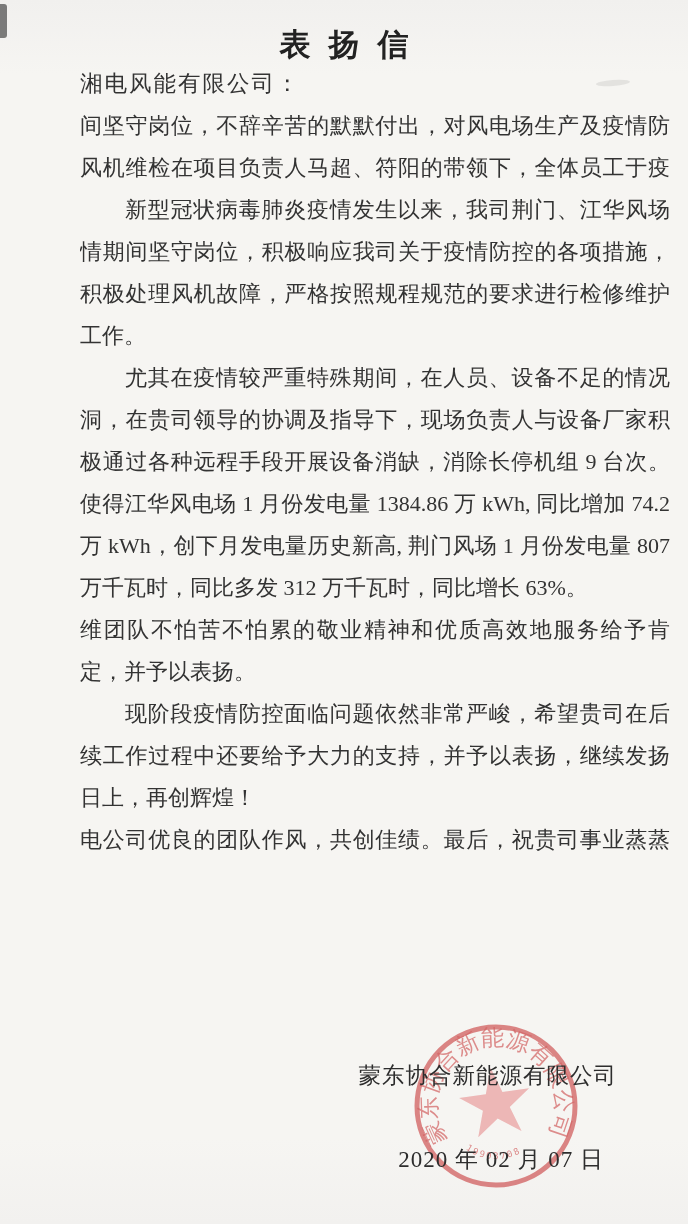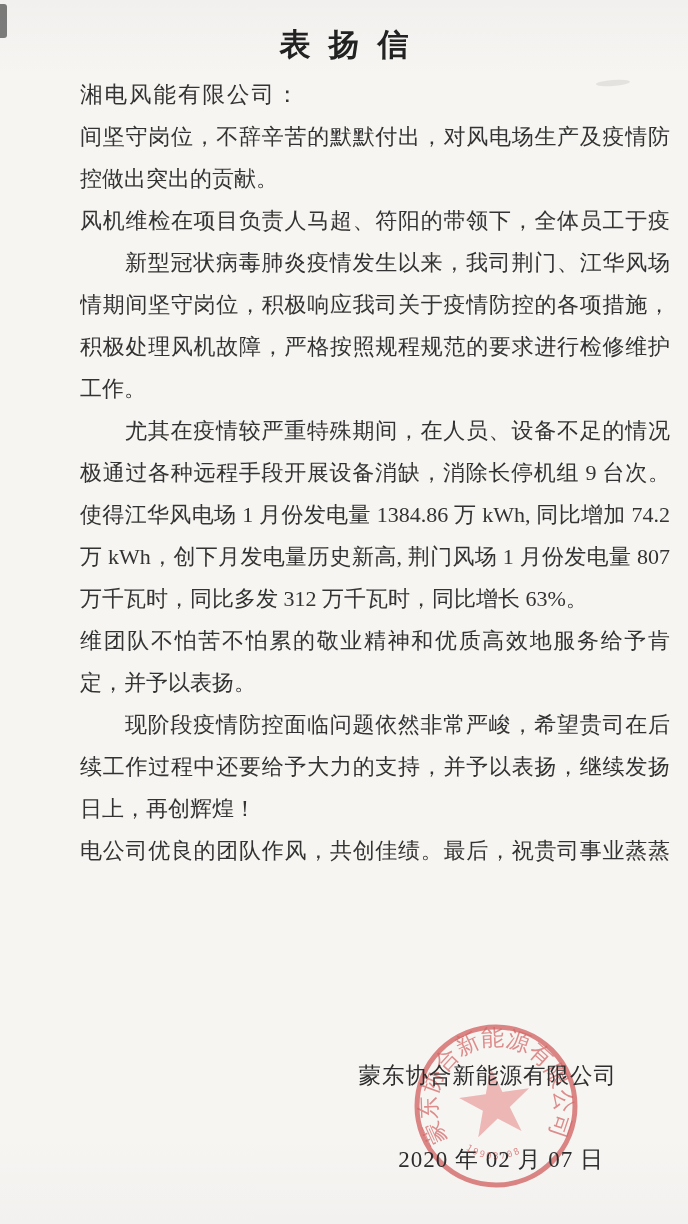--- a/index.html
+++ b/index.html
@@ -20,21 +20,21 @@
     padding-left:36px;
   }
   .letter-title{
     position:absolute;top:24px;left:0;width:100%;
     text-align:center;
     font-size:31px;font-weight:700;
     letter-spacing:18px;padding-left:18px;
     color:#222;
   }
   .letter-body{
-    position:absolute;left:80px;top:74px;width:590px;
+    position:absolute;left:80px;top:63px;width:590px;
     font-size:22px;
   }
   .line{
     height:42px;line-height:42px;
     text-align:justify;text-align-last:justify;
     overflow:hidden;
   }
   .line.first{text-indent:45px;}
   .line.last{text-align-last:left;}
   .salutation{
@@ -79,27 +79,27 @@
 
   <div class="artifact-corner"></div>
   <div class="artifact-smudge"></div>
 
   <div class="letter-title">表扬信</div>
 
   <div class="letter-body">
     <div class="salutation">湘电风能有限公司：</div>
 
       <div class="line">间坚守岗位，不辞辛苦的默默付出，对风电场生产及疫情防</div>
-      <div class="line last">控做出突出的贡献。</div>
       <div class="line">风机维检在项目负责人马超、符阳的带领下，全体员工于疫</div>
       <div class="line first">新型冠状病毒肺炎疫情发生以来，我司荆门、江华风场</div>
       <div class="line">情期间坚守岗位，积极响应我司关于疫情防控的各项措施，</div>
       <div class="line">积极处理风机故障，严格按照规程规范的要求进行检修维护</div>
       <div class="line last">工作。</div>
       <div class="line first">尤其在疫情较严重特殊期间，在人员、设备不足的情况</div>
+      <div class="line">洞，在贵司领导的协调及指导下，现场负责人与设备厂家积</div>
       <div class="line">极通过各种远程手段开展设备消缺，消除长停机组 9 台次。</div>
       <div class="line">使得江华风电场 1 月份发电量 1384.86 万 kWh, 同比增加 74.2</div>
       <div class="line">万 kWh，创下月发电量历史新高, 荆门风场 1 月份发电量 807</div>
       <div class="line last">万千瓦时，同比多发 312 万千瓦时，同比增长 63%。</div>
       <div class="line">维团队不怕苦不怕累的敬业精神和优质高效地服务给予肯</div>
       <div class="line last">定，并予以表扬。</div>
       <div class="line first">现阶段疫情防控面临问题依然非常严峻，希望贵司在后</div>
       <div class="line">续工作过程中还要给予大力的支持，并予以表扬，继续发扬湘</div>
       <div class="line last">日上，再创辉煌！</div>
       <div class="line">电公司优良的团队作风，共创佳绩。最后，祝贵司事业蒸蒸</div>

